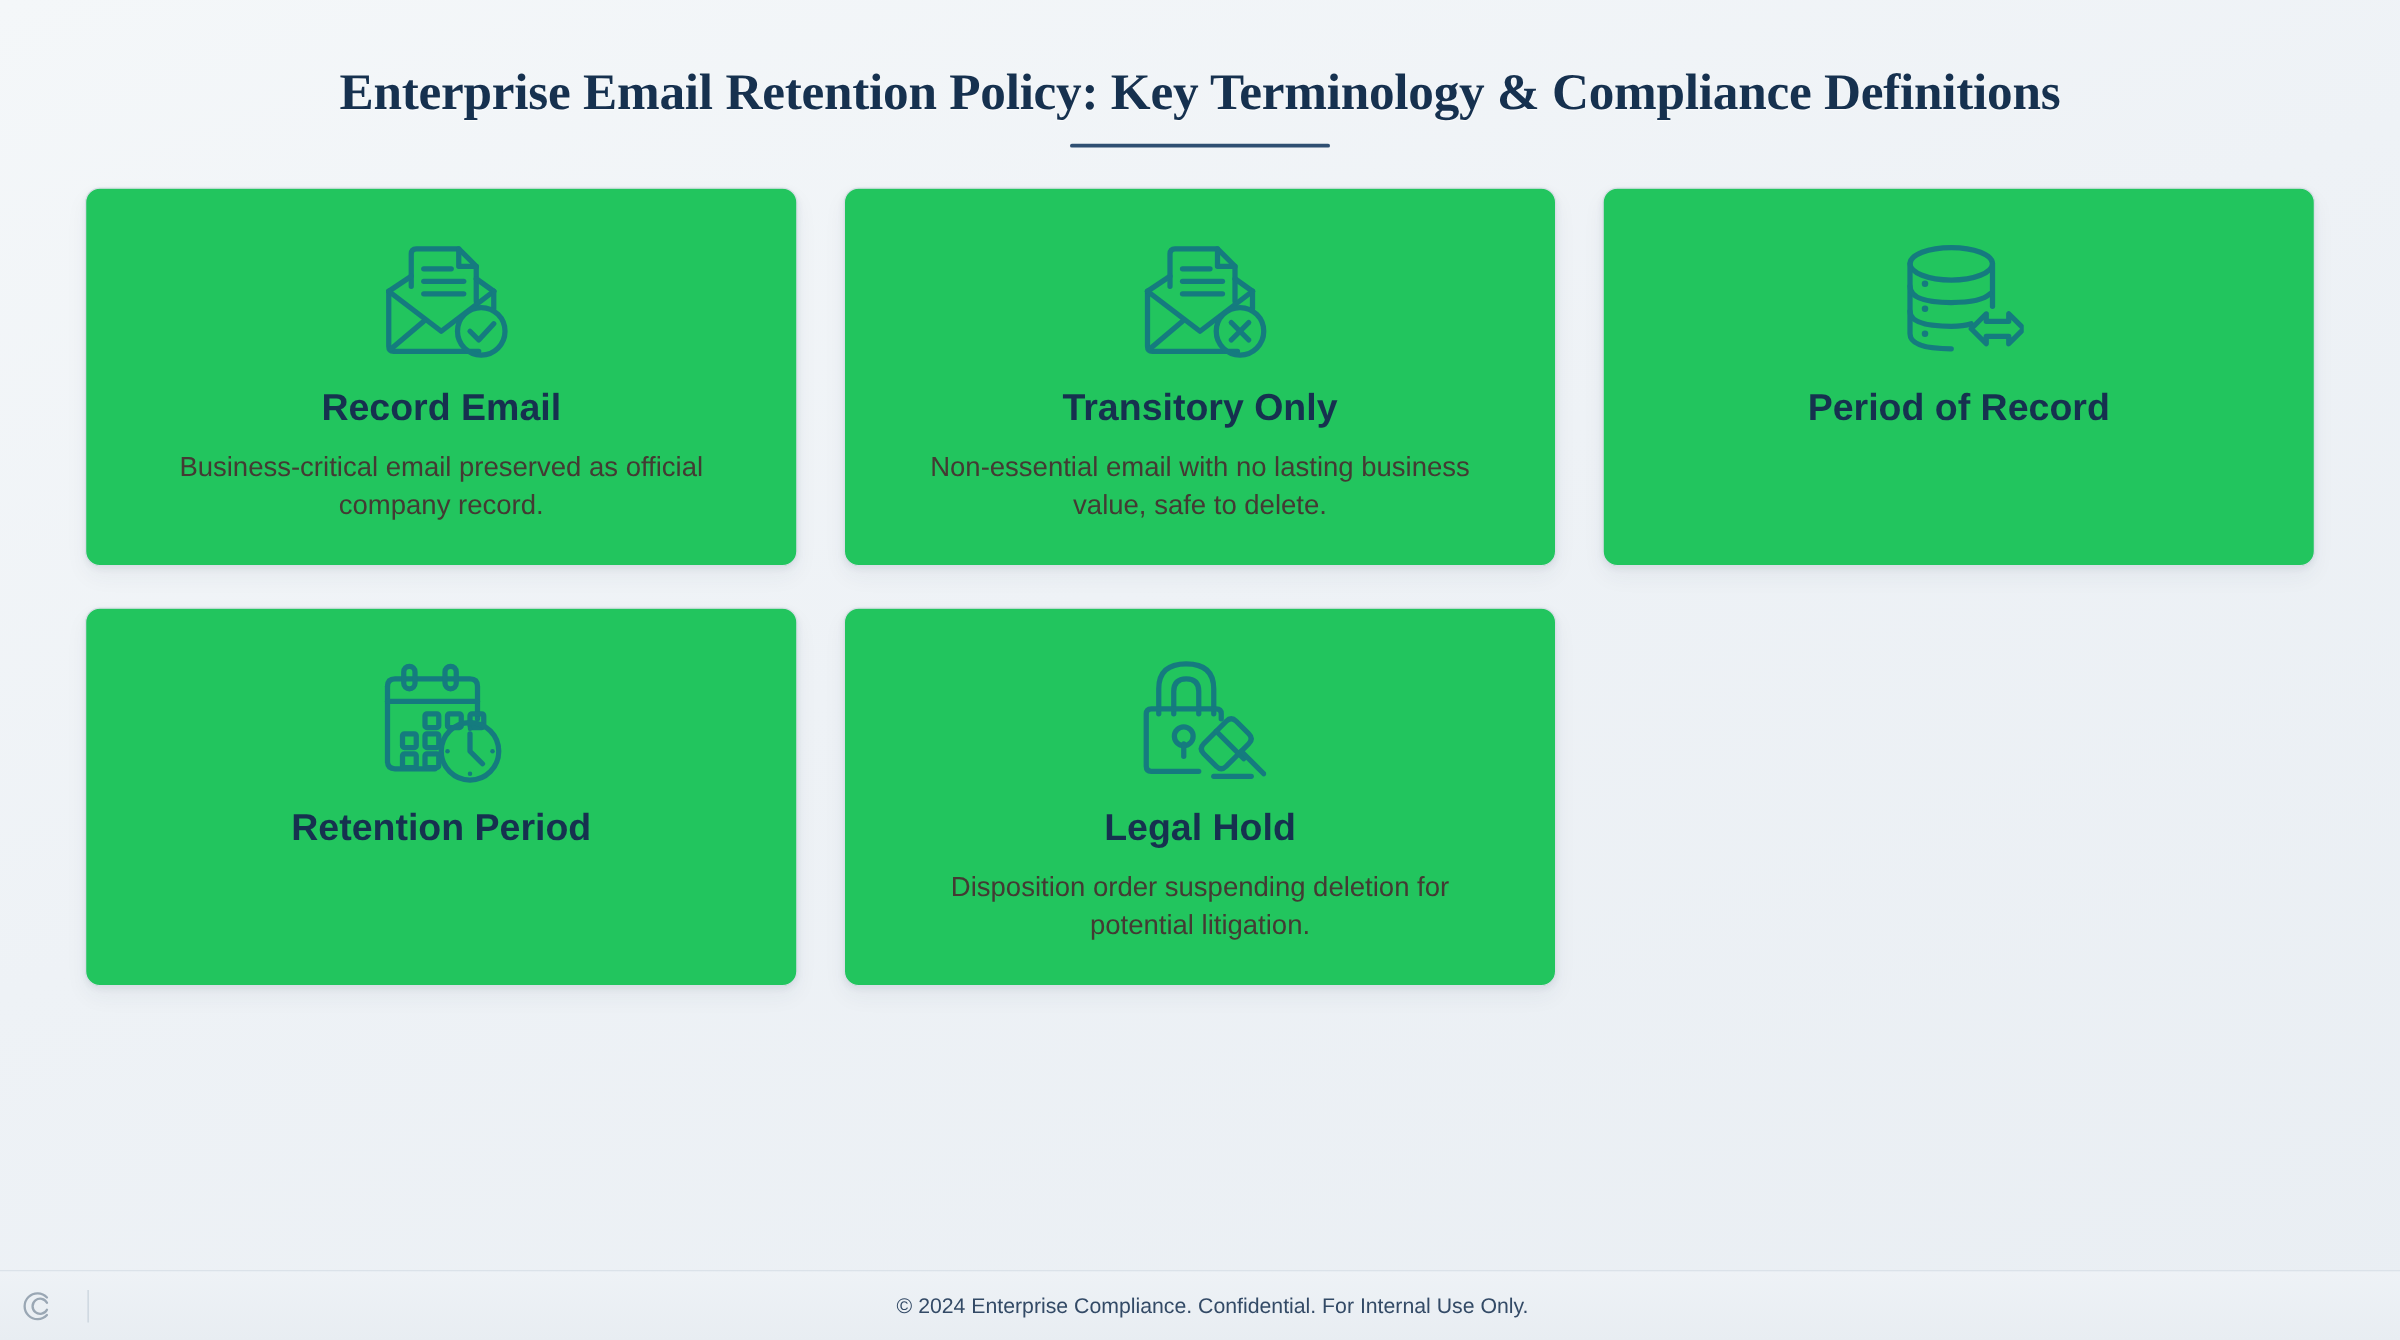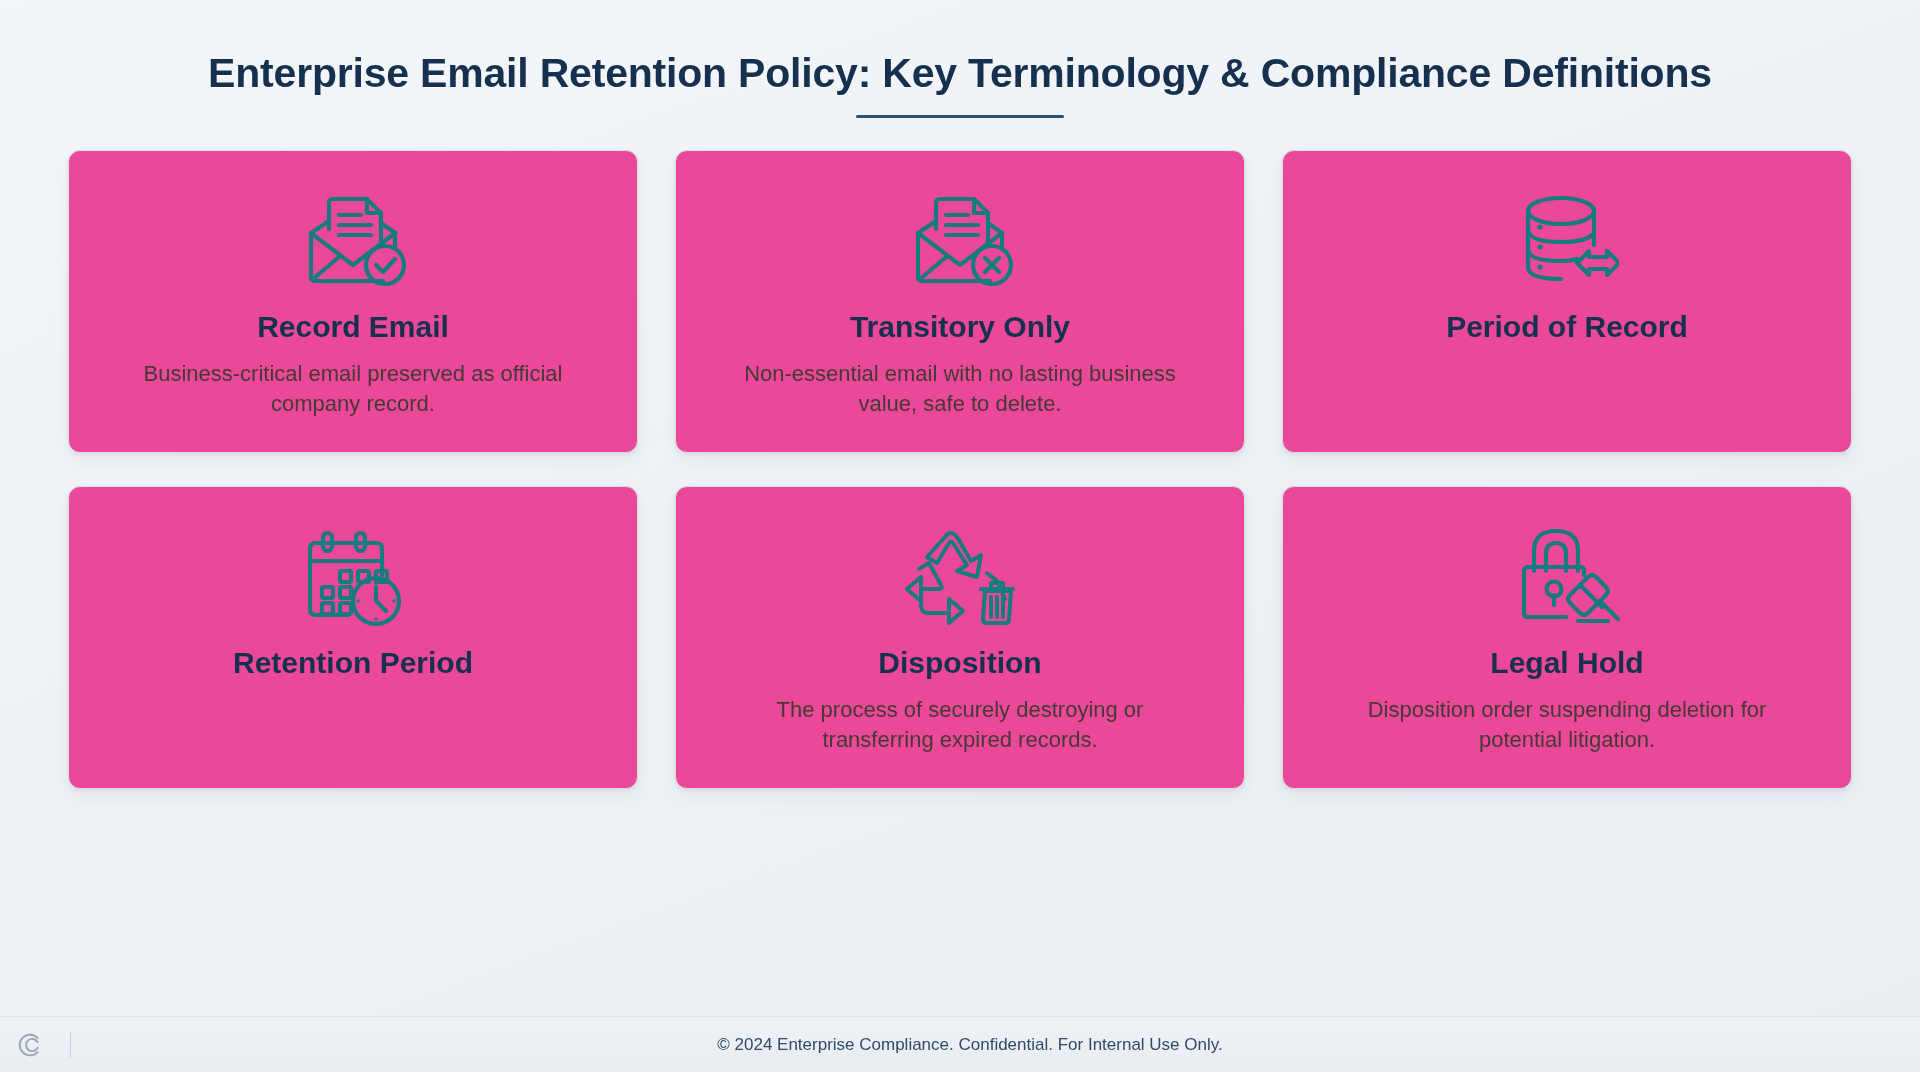--- a/index.html
+++ b/index.html
@@ -32,20 +32,21 @@
     flex: 0 0 auto;
   }
 
   .page-title {
     font-size: 41px;
     font-weight: bold;
     color: #16314f;
     letter-spacing: -0.2px;
     line-height: 1.15;
     text-shadow: 0 1px 1px rgba(255,255,255,0.8);
+    font-family: Liberation Serif, serif;
   }
 
   .title-rule {
     width: 208px;
     height: 3px;
     background: #2f4f72;
     margin: 18px auto 0;
     border-radius: 2px;
   }
 
@@ -56,21 +57,21 @@
     grid-template-columns: repeat(3, 570px);
     grid-template-rows: repeat(2, 303px);
     column-gap: 37px;
     row-gap: 33px;
     justify-content: center;
     align-content: start;
     padding-top: 32px;
   }
 
   .card {
-    background: #ec4899;
+    background: #22c55e;
     border: 1px solid #d8dfe6;
     border-radius: 12px;
     box-shadow: 0 2px 5px rgba(40, 60, 85, 0.07),
                 0 8px 18px rgba(40, 60, 85, 0.05);
     display: flex;
     flex-direction: column;
     align-items: center;
     padding: 34px 28px 24px;
     text-align: center;
   }
@@ -236,36 +237,20 @@
           <path d="M76 62 L76 76 L86 86"></path>
           <circle cx="76" cy="58" r="1.8" fill="#157b7f" stroke="none"></circle>
           <circle cx="94" cy="76" r="1.8" fill="#157b7f" stroke="none"></circle>
           <circle cx="58" cy="76" r="1.8" fill="#157b7f" stroke="none"></circle>
           <circle cx="76" cy="94" r="1.8" fill="#157b7f" stroke="none"></circle>
         </svg>
       </div>
       <div class="card-title">Retention Period</div>
     </div>
 
-    <div class="card">
-      <div class="card-icon">
-        <svg width="110" height="104" viewBox="0 0 110 104" fill="none" stroke="#157b7f" stroke-width="4" stroke-linecap="round" stroke-linejoin="round">
-          <path d="M40 12 Q45 4 52 12 L66 36 L76 30 L72 52 L52 46 L62 40 L48 18 Q46 15 44 18 L32 38 L22 32 Z"></path>
-          <path d="M14 44 L24 38 L36 60 Q38 64 34 64 L16 64 L16 76 L2 64 L16 52 L16 60"></path>
-          <path d="M16 62 L16 80 Q16 88 24 88 L44 88 L44 98 L58 86 L44 74 L44 84"></path>
-          <path d="M82 48 L92 56 L100 74"></path>
-          <path d="M78 94 L80 66 L106 66 L104 94 Q104 98 100 98 L82 98 Q78 98 78 94 Z"></path>
-          <path d="M76 64 L108 64"></path>
-          <path d="M86 58 L86 64 M98 58 L98 64 M86 58 L98 58"></path>
-          <path d="M86 72 L86 92 M92 72 L92 92 M98 72 L98 92"></path>
-        </svg>
-      </div>
-      <div class="card-title">Disposition</div>
-      <div class="card-desc">The process of securely destroying or transferring expired records.</div>
-    </div>
 
     <div class="card">
       <div class="card-icon">
         <svg width="106" height="104" viewBox="0 0 106 104" fill="none" stroke="#157b7f" stroke-width="4.2" stroke-linecap="round" stroke-linejoin="round">
           <path d="M20 46 L20 26 Q20 6 42 6 Q64 6 64 26 L64 46"></path>
           <path d="M32 46 L32 28 Q32 18 42 18 Q52 18 52 28 L52 46"></path>
           <path d="M70 50 L70 46 Q70 42 66 42 L14 42 Q10 42 10 46 L10 88 Q10 92 14 92 L52 92"></path>
           <circle cx="40" cy="64" r="7.5"></circle>
           <path d="M40 70 L40 80"></path>
           <path d="M56 70 L74 52 Q78 48 82 52 L92 62 Q96 66 92 70 L74 88 Q70 92 66 88 L56 78 Q52 74 56 70 Z"></path>

